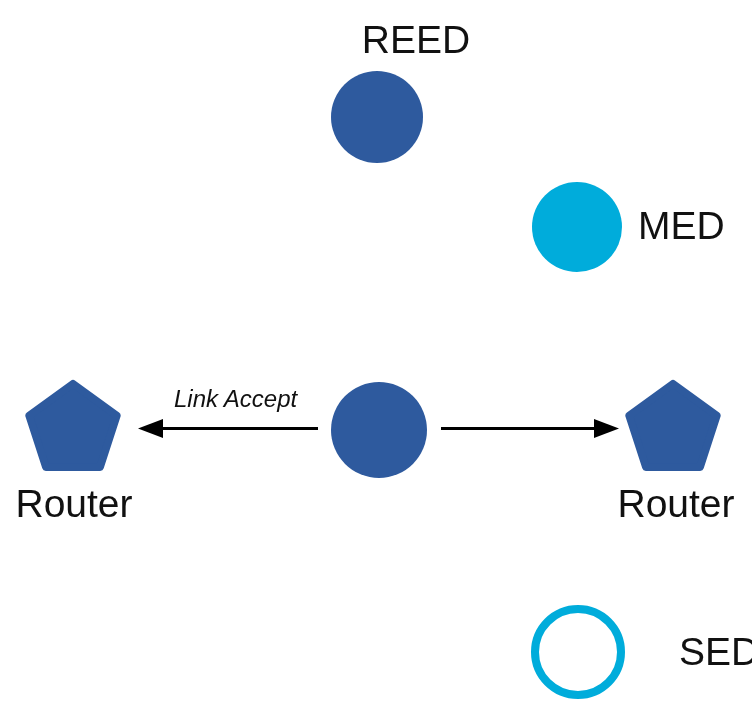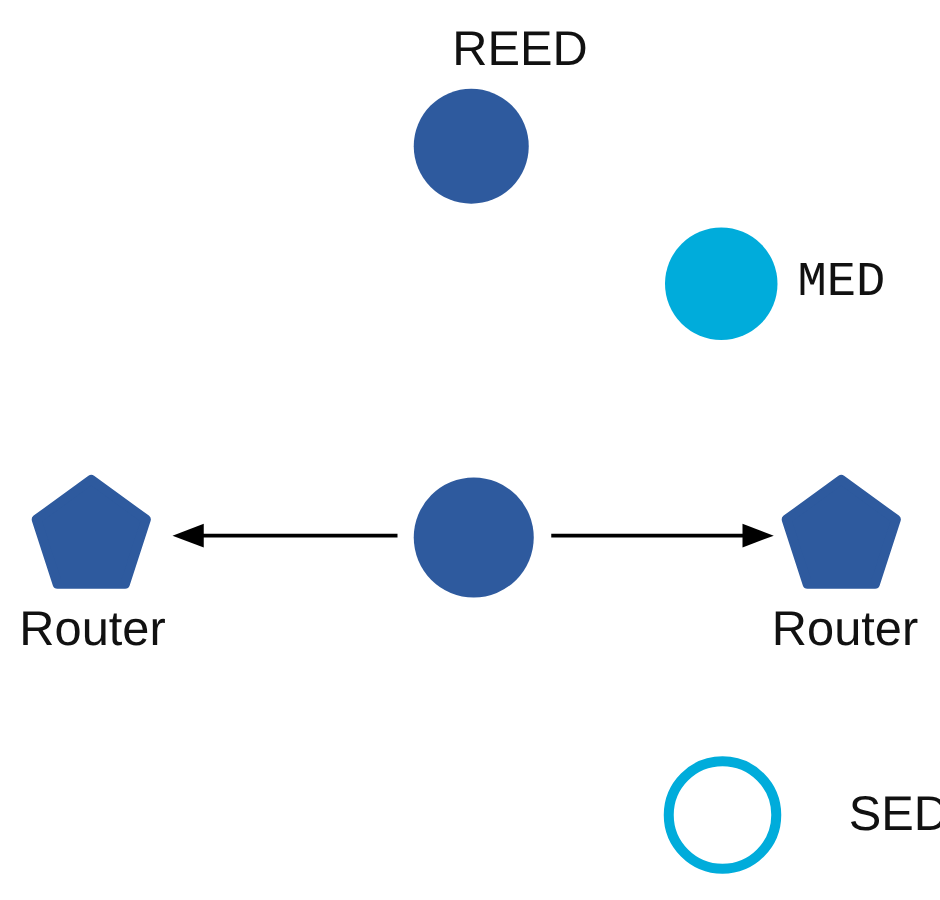--- a/index.html
+++ b/index.html
@@ -36,21 +36,21 @@
   }
   .blue-fill   { background: #2E5A9E; }
   .cyan-fill   { background: #00ACDB; }
 
   
   .reed-label  { left: 331px; top: 20px; width: 114px; text-align: center; margin-left: 28px; }
   .reed-circle { left: 331px; top: 71px; width: 92px; height: 92px; }
 
   
   .med-circle  { left: 532px; top: 182px; width: 90px; height: 90px; }
-  .med-label   { left: 638px; top: 206px; font-family: Liberation Mono, monospace; }
+  .med-label   { left: 638px; top: 206px; }
 
   
   .center-circle { left: 331px; top: 382px; width: 96px; height: 96px; }
 
   
   .pentagon {
     position: absolute;
     width: 96px;
     height: 96px;
   }
@@ -96,20 +96,21 @@
     <g>
       <line x1="318" y1="428.5" x2="160" y2="428.5" stroke="#000000" stroke-width="3"></line>
       <polygon points="138,428.5 163,419 163,438" fill="#000000"></polygon>
     </g>
     <g>
       <line x1="441" y1="428.5" x2="596" y2="428.5" stroke="#000000" stroke-width="3"></line>
       <polygon points="619,428.5 594,419 594,438" fill="#000000"></polygon>
     </g>
   </svg>
 
+  <div class="edge-label link-accept-label">Link Accept</div>
 
   <svg class="pentagon pentagon-left" viewBox="0 0 100 100" xmlns="http://www.w3.org/2000/svg">
     <polygon points="50,6 95.65,39.17 78.21,92.83 21.79,92.83 4.35,39.17" fill="#2E5A9E" stroke="#2E5A9E" stroke-width="8" stroke-linejoin="round"></polygon>
   </svg>
   <div class="label router-left-label">Router</div>
 
   <svg class="pentagon pentagon-right" viewBox="0 0 100 100" xmlns="http://www.w3.org/2000/svg">
     <polygon points="50,6 95.65,39.17 78.21,92.83 21.79,92.83 4.35,39.17" fill="#2E5A9E" stroke="#2E5A9E" stroke-width="8" stroke-linejoin="round"></polygon>
   </svg>
   <div class="label router-right-label">Router</div>

